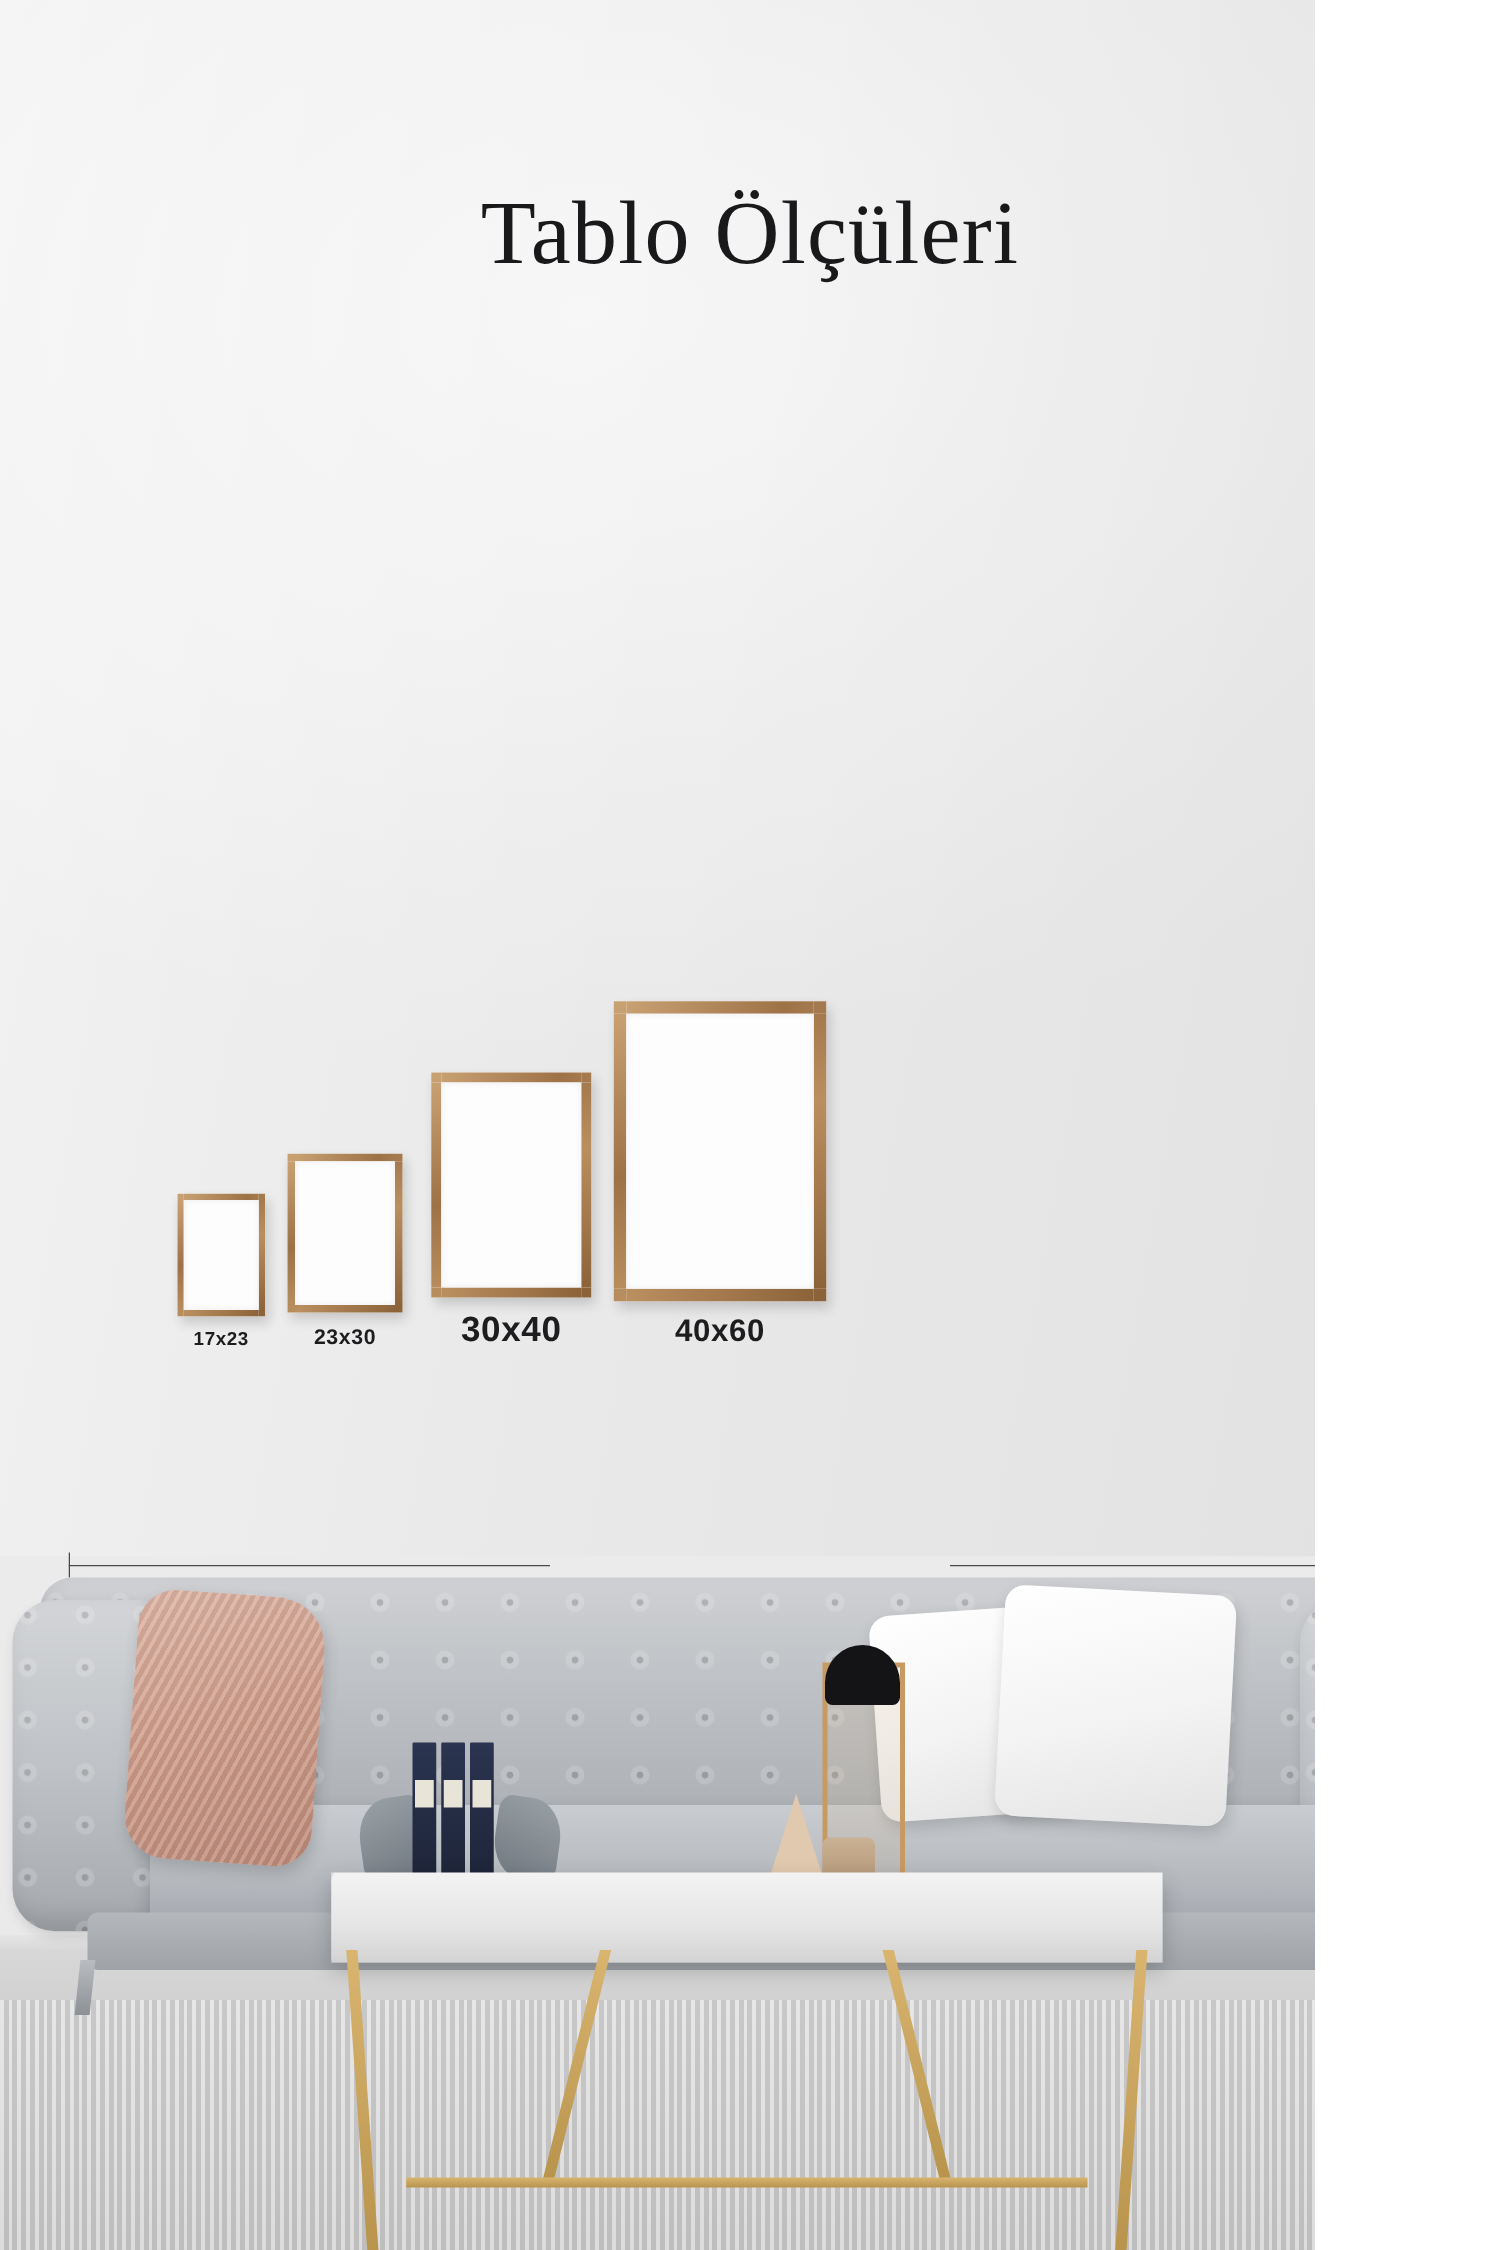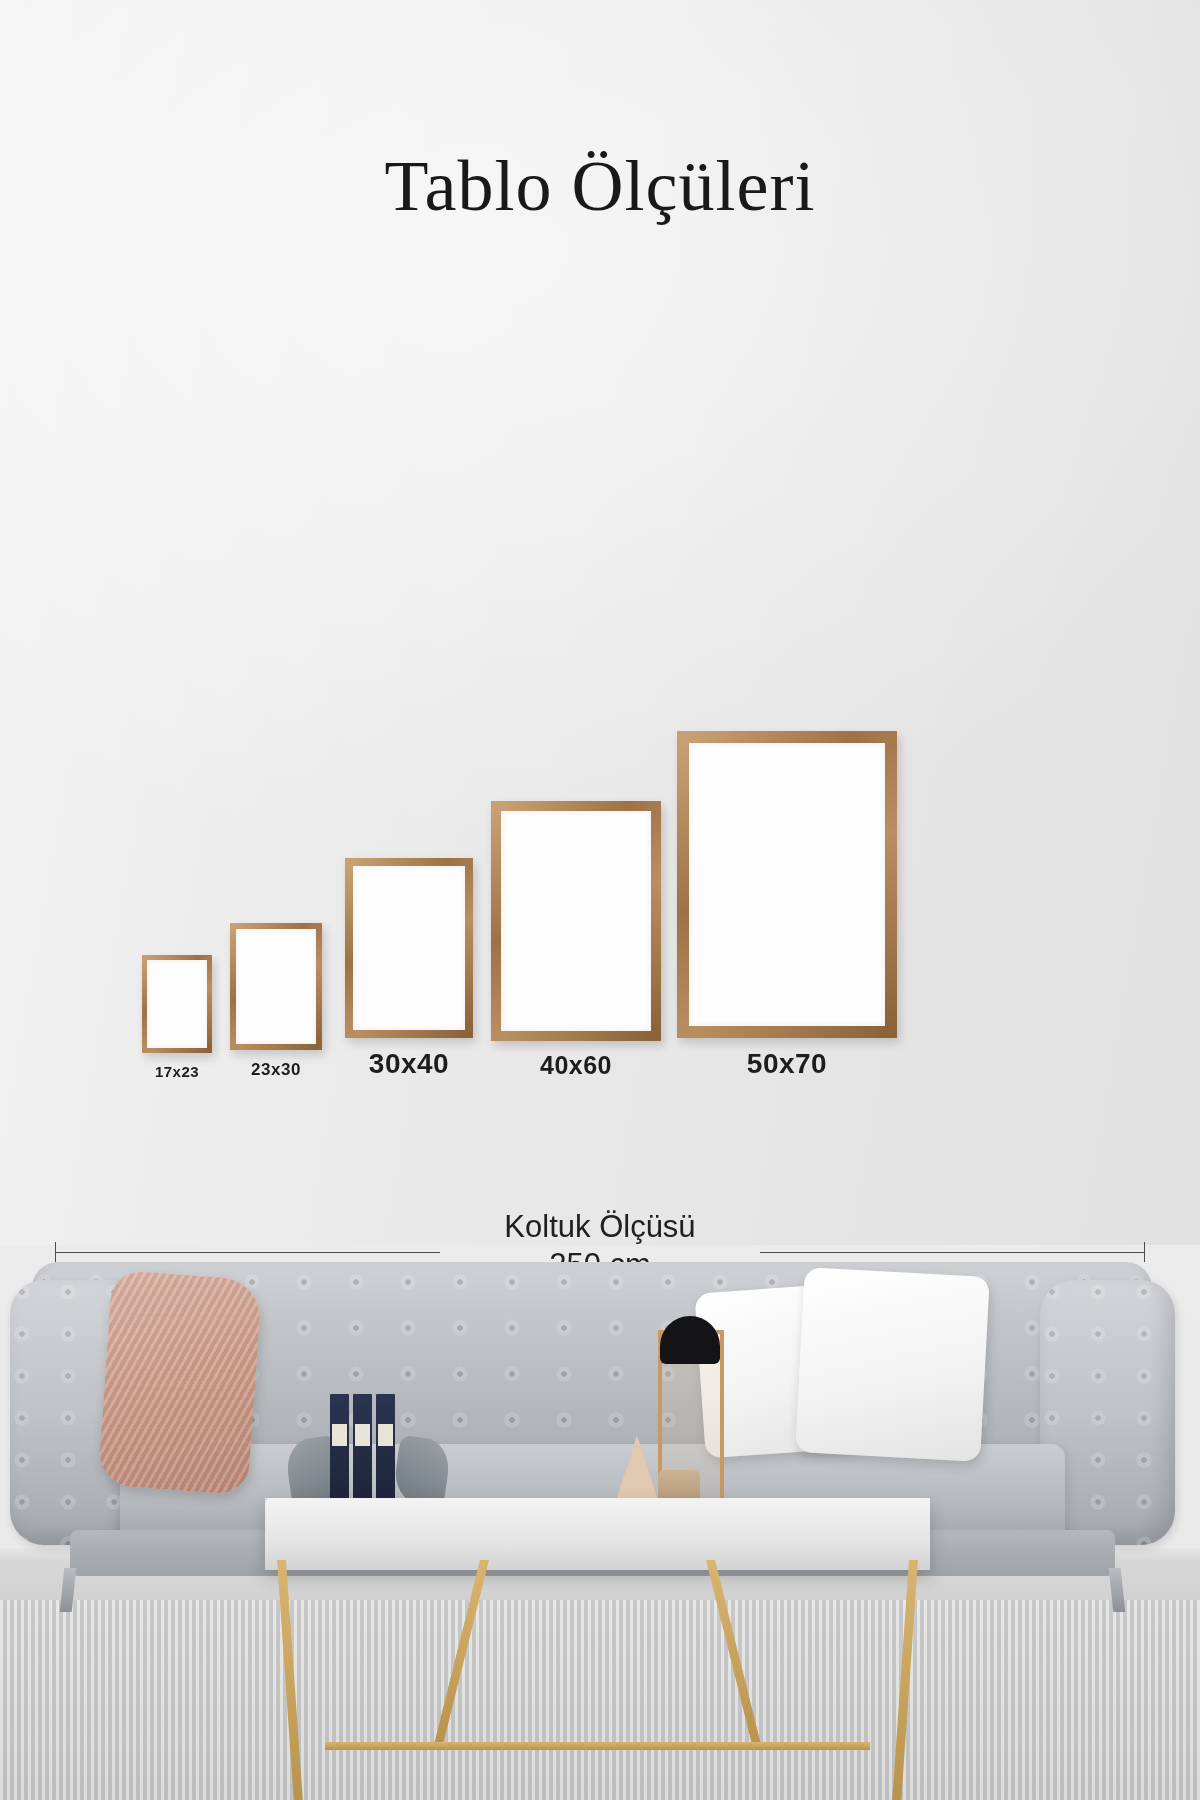--- a/index.html
+++ b/index.html
@@ -5,21 +5,21 @@
   html, body {
     margin: 0;
     padding: 0;
     background: #ffffff;
   }
   body {
     font-family: "Liberation Sans", sans-serif;
   }
   .page {
     position: relative;
-    width: 1200px;
+    width: 1052px;
     height: 1800px;
     overflow: hidden;
     background: linear-gradient(180deg, #f2f2f2 0%, #eeeeee 40%, #ebebeb 70%, #e9e9e9 100%);
   }
 
   
   .wall {
     position: absolute;
     left: 0; top: 0;
     width: 1200px;
@@ -394,36 +394,26 @@
       <div class="frame-label" style="font-size:28px;">30x40</div>
     </div>
 
     <div class="frame-item" style="left:491px;">
       <div class="frame" style="width:170px;height:240px;border-width:10px;">
         <div class="mat"></div>
       </div>
       <div class="frame-label" style="font-size:25px;">40x60</div>
     </div>
 
-    <div class="frame-item" style="left:677px;">
-      <div class="frame" style="width:220px;height:307px;border-width:12px;">
-        <div class="mat"></div>
-      </div>
-      <div class="frame-label" style="font-size:28px;">50x70</div>
-    </div>
 
   </div>
 
   <div class="measure">
     <div class="tick l"></div>
     <div class="line left"></div>
-    <div class="caption">
-      <span>Koltuk Ölçüsü</span>
-      <span class="sub">250 cm</span>
-    </div>
     <div class="line right"></div>
     <div class="tick r"></div>
   </div>
 
   <div class="baseboard"></div>
   <div class="floor"></div>
   <div class="rug"></div>
 
   <div class="sofa">
     <div class="back">

